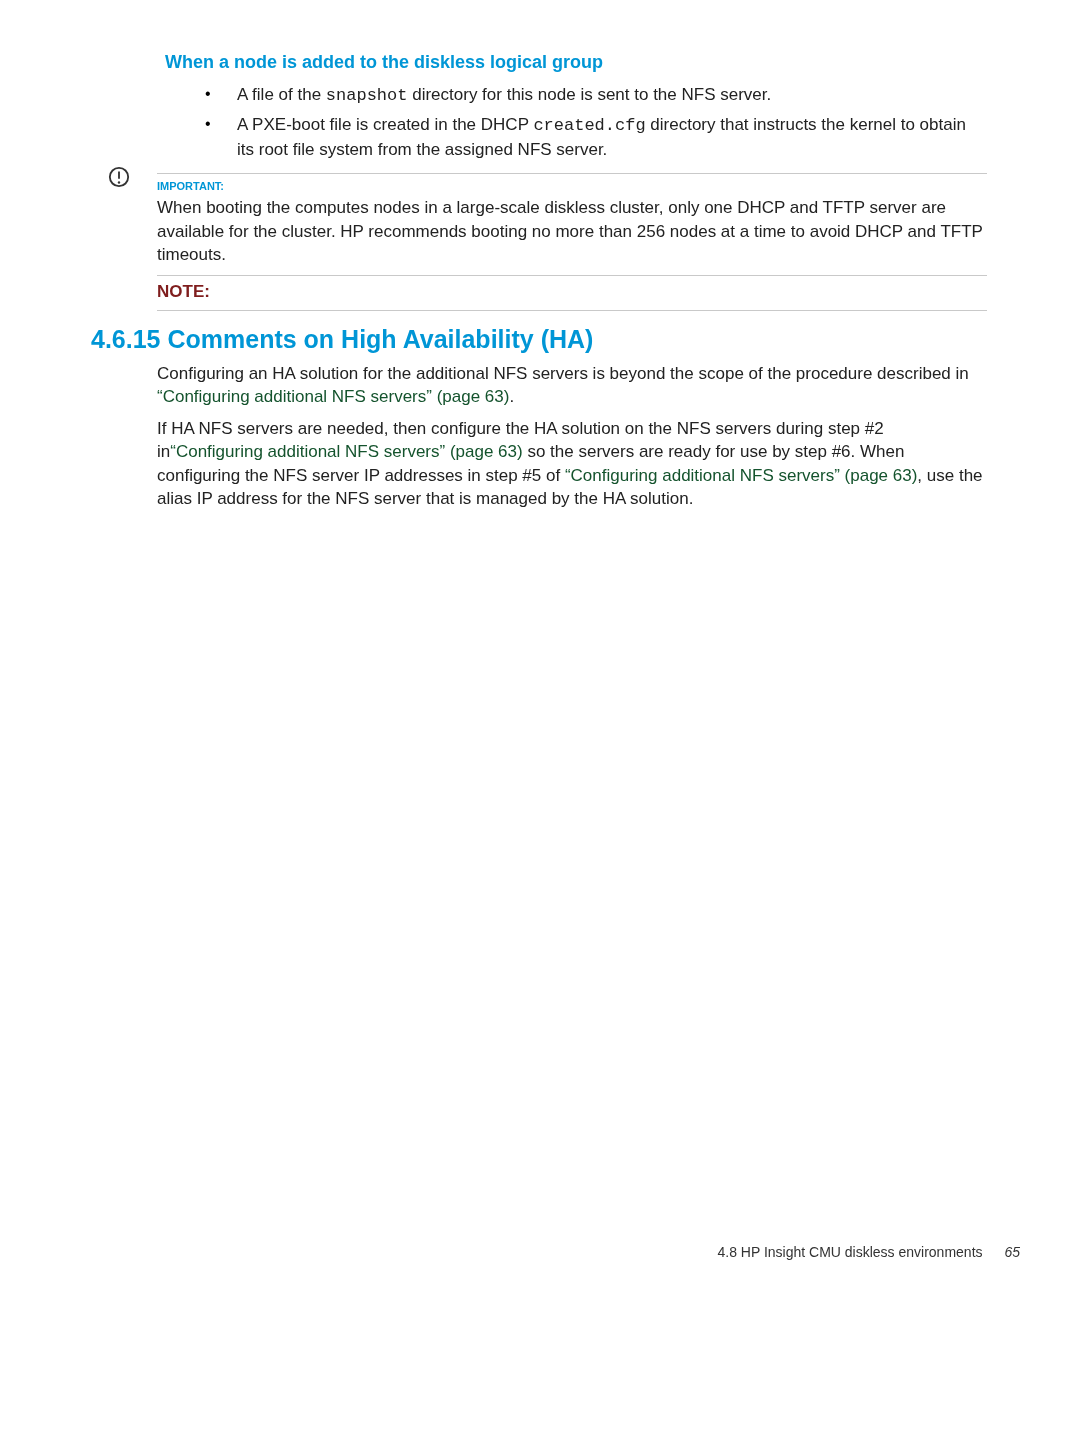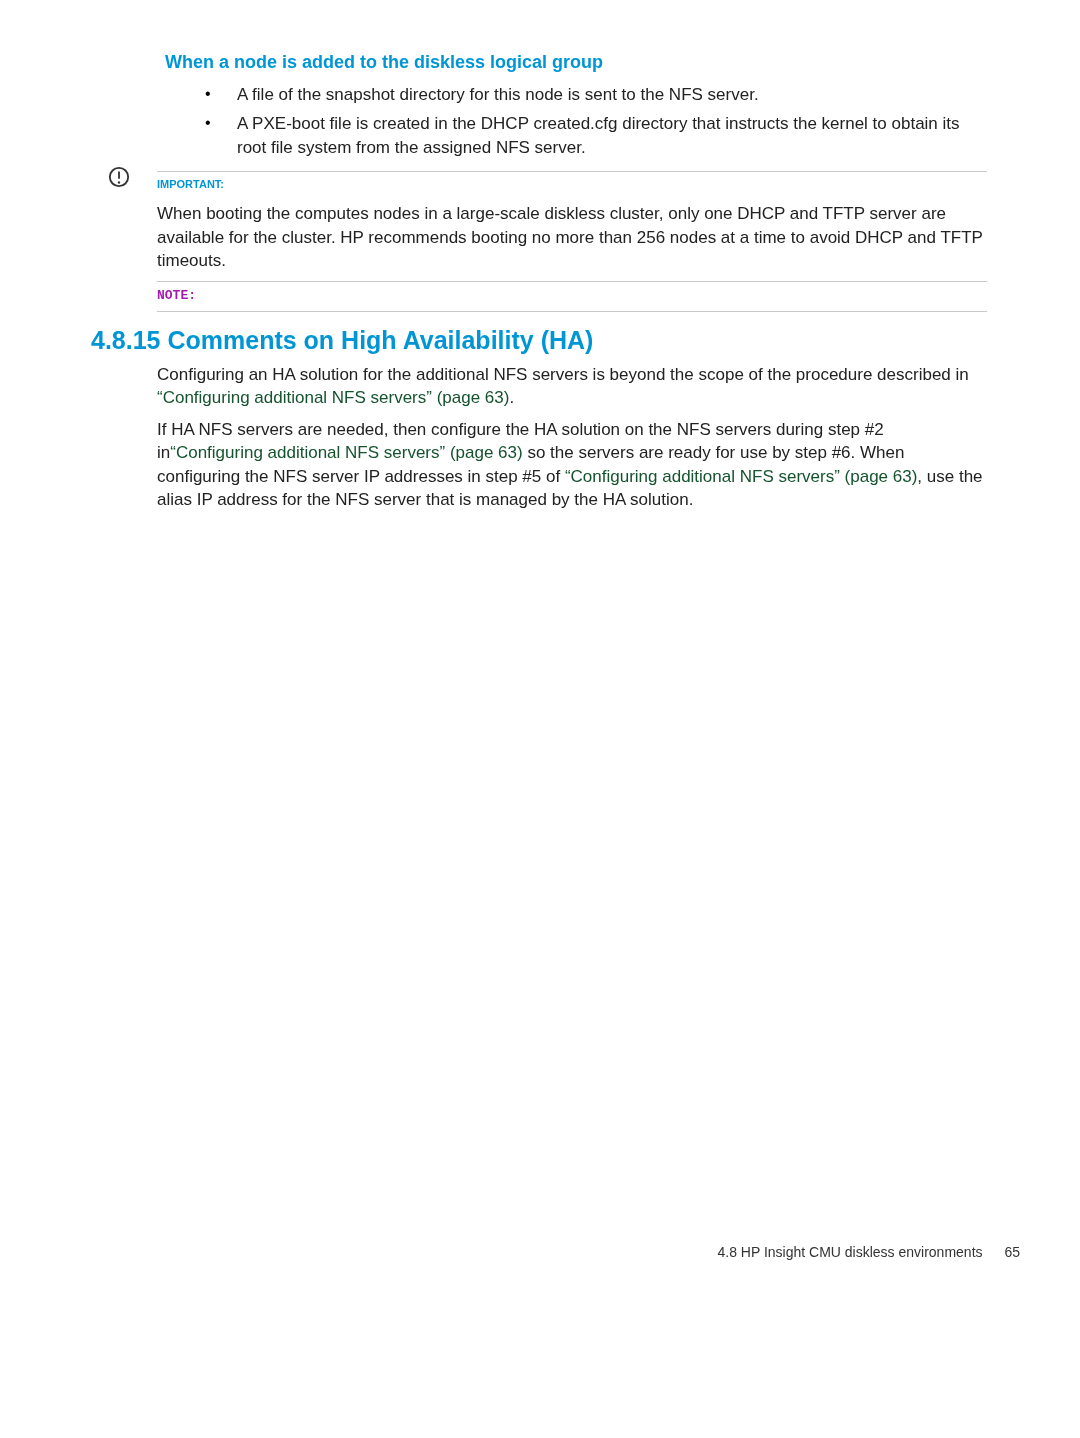--- a/index.html
+++ b/index.html
@@ -2,32 +2,32 @@
 <html><head>
 <meta charset="utf-8">
 <style>
   html,body{margin:0;padding:0;width:1080px;background:#fff;font-family:Arial,Helvetica,sans-serif;color:#222;}
   .page{position:relative;width:1080px;height:1294px;}
   .content{position:absolute;left:157px;top:52px;width:830px;}
   .sub-h{color:#0096d6;font-size:18px;margin:0 0 10px 8px;}
   ul.bullets{margin:6px 0 12px 30px;padding:0;list-style:none;}
   ul.bullets li{position:relative;padding-left:50px;font-size:17px;line-height:1.38;margin-bottom:6px;}
   ul.bullets li:before{content:"•";position:absolute;left:18px;top:0;color:#000;font-size:16px;}
-  .code{font-family:Liberation Sans, sans-serif;}
+  .code{font-family:Liberation Mono, monospace;}
   .rule{border:none;border-top:1px solid #c9c9c9;margin:8px 0 0 0;width:830px;}
   .icon-box{position:absolute;left:108px;top:166px;}
   .icon-svg{width:22px;height:22px;}
   .imp{font-weight:bold;color:#0096d6;font-size:11px;margin:6px 0 3px 0;}
   .body-p{font-size:17px;line-height:1.38;margin:2px 0 8px 0;}
-  .note{font-weight:bold;color:#a21caf;font-size:13px;margin:6px 0 3px 0;font-family:Liberation Mono, monospace;}
+  .note{font-weight:bold;color:#7f1d1d;font-size:17px;margin:6px 0 3px 0;}
   .h2-num{color:#0096d6;font-size:25px;margin:14px 0 8px -66px;}
   .link{color:#14532d;}
   .footer{position:absolute;right:60px;bottom:34px;font-size:14px;color:#333;}
-  .footer .pn{margin-left:18px;}
-  .indent-body{margin:12px 0 0 0;}
+  .footer .pn{margin-left:18px;font-style:italic;}
+  .indent-body{margin:4px 0 0 0;}
 </style>
 </head>
 <body>
 
 <div class="page">
   <div class="icon-box">
     <svg class="icon-svg" viewBox="0 0 24 24" fill="none" stroke="#333" stroke-width="2">
       <circle cx="12" cy="12" r="10"></circle>
       <line x1="12" y1="6" x2="12" y2="14"></line>
       <circle cx="12" cy="18" r="1.3" fill="#333" stroke="none"></circle>
@@ -47,21 +47,21 @@
     </ul>
 
     <hr class="rule">
     <div class="imp">IMPORTANT:</div>
     <p class="body-p indent-body">When booting the computes nodes in a large-scale diskless cluster, only one DHCP and TFTP server are available for the cluster. HP recommends booting no more than 256 nodes at a time to avoid DHCP and TFTP timeouts.</p>
     <hr class="rule">
 
     <div class="note">NOTE:</div>
     <hr class="rule">
 
-    <h2 class="h2-num">4.8.15 Comments on High Availability (HA)</h2>
+    <h2 class="h2-num">4.6.15 Comments on High Availability (HA)</h2>
 
     <p class="body-p">
       <span>Configuring an HA solution for the additional NFS servers is beyond the scope of the procedure described in </span><span class="link">“Configuring additional NFS servers” (page 63)</span><span>.</span>
     </p>
 
     <p class="body-p">
       <span>If HA NFS servers are needed, then configure the HA solution on the NFS servers during step #2 in</span><span class="link">“Configuring additional NFS servers” (page 63)</span><span> so the servers are ready for use by step #6. When configuring the NFS server IP addresses in step #5 of </span><span class="link">“Configuring additional NFS servers” (page 63)</span><span>, use the alias IP address for the NFS server that is managed by the HA solution.</span>
     </p>
   </div>
 

